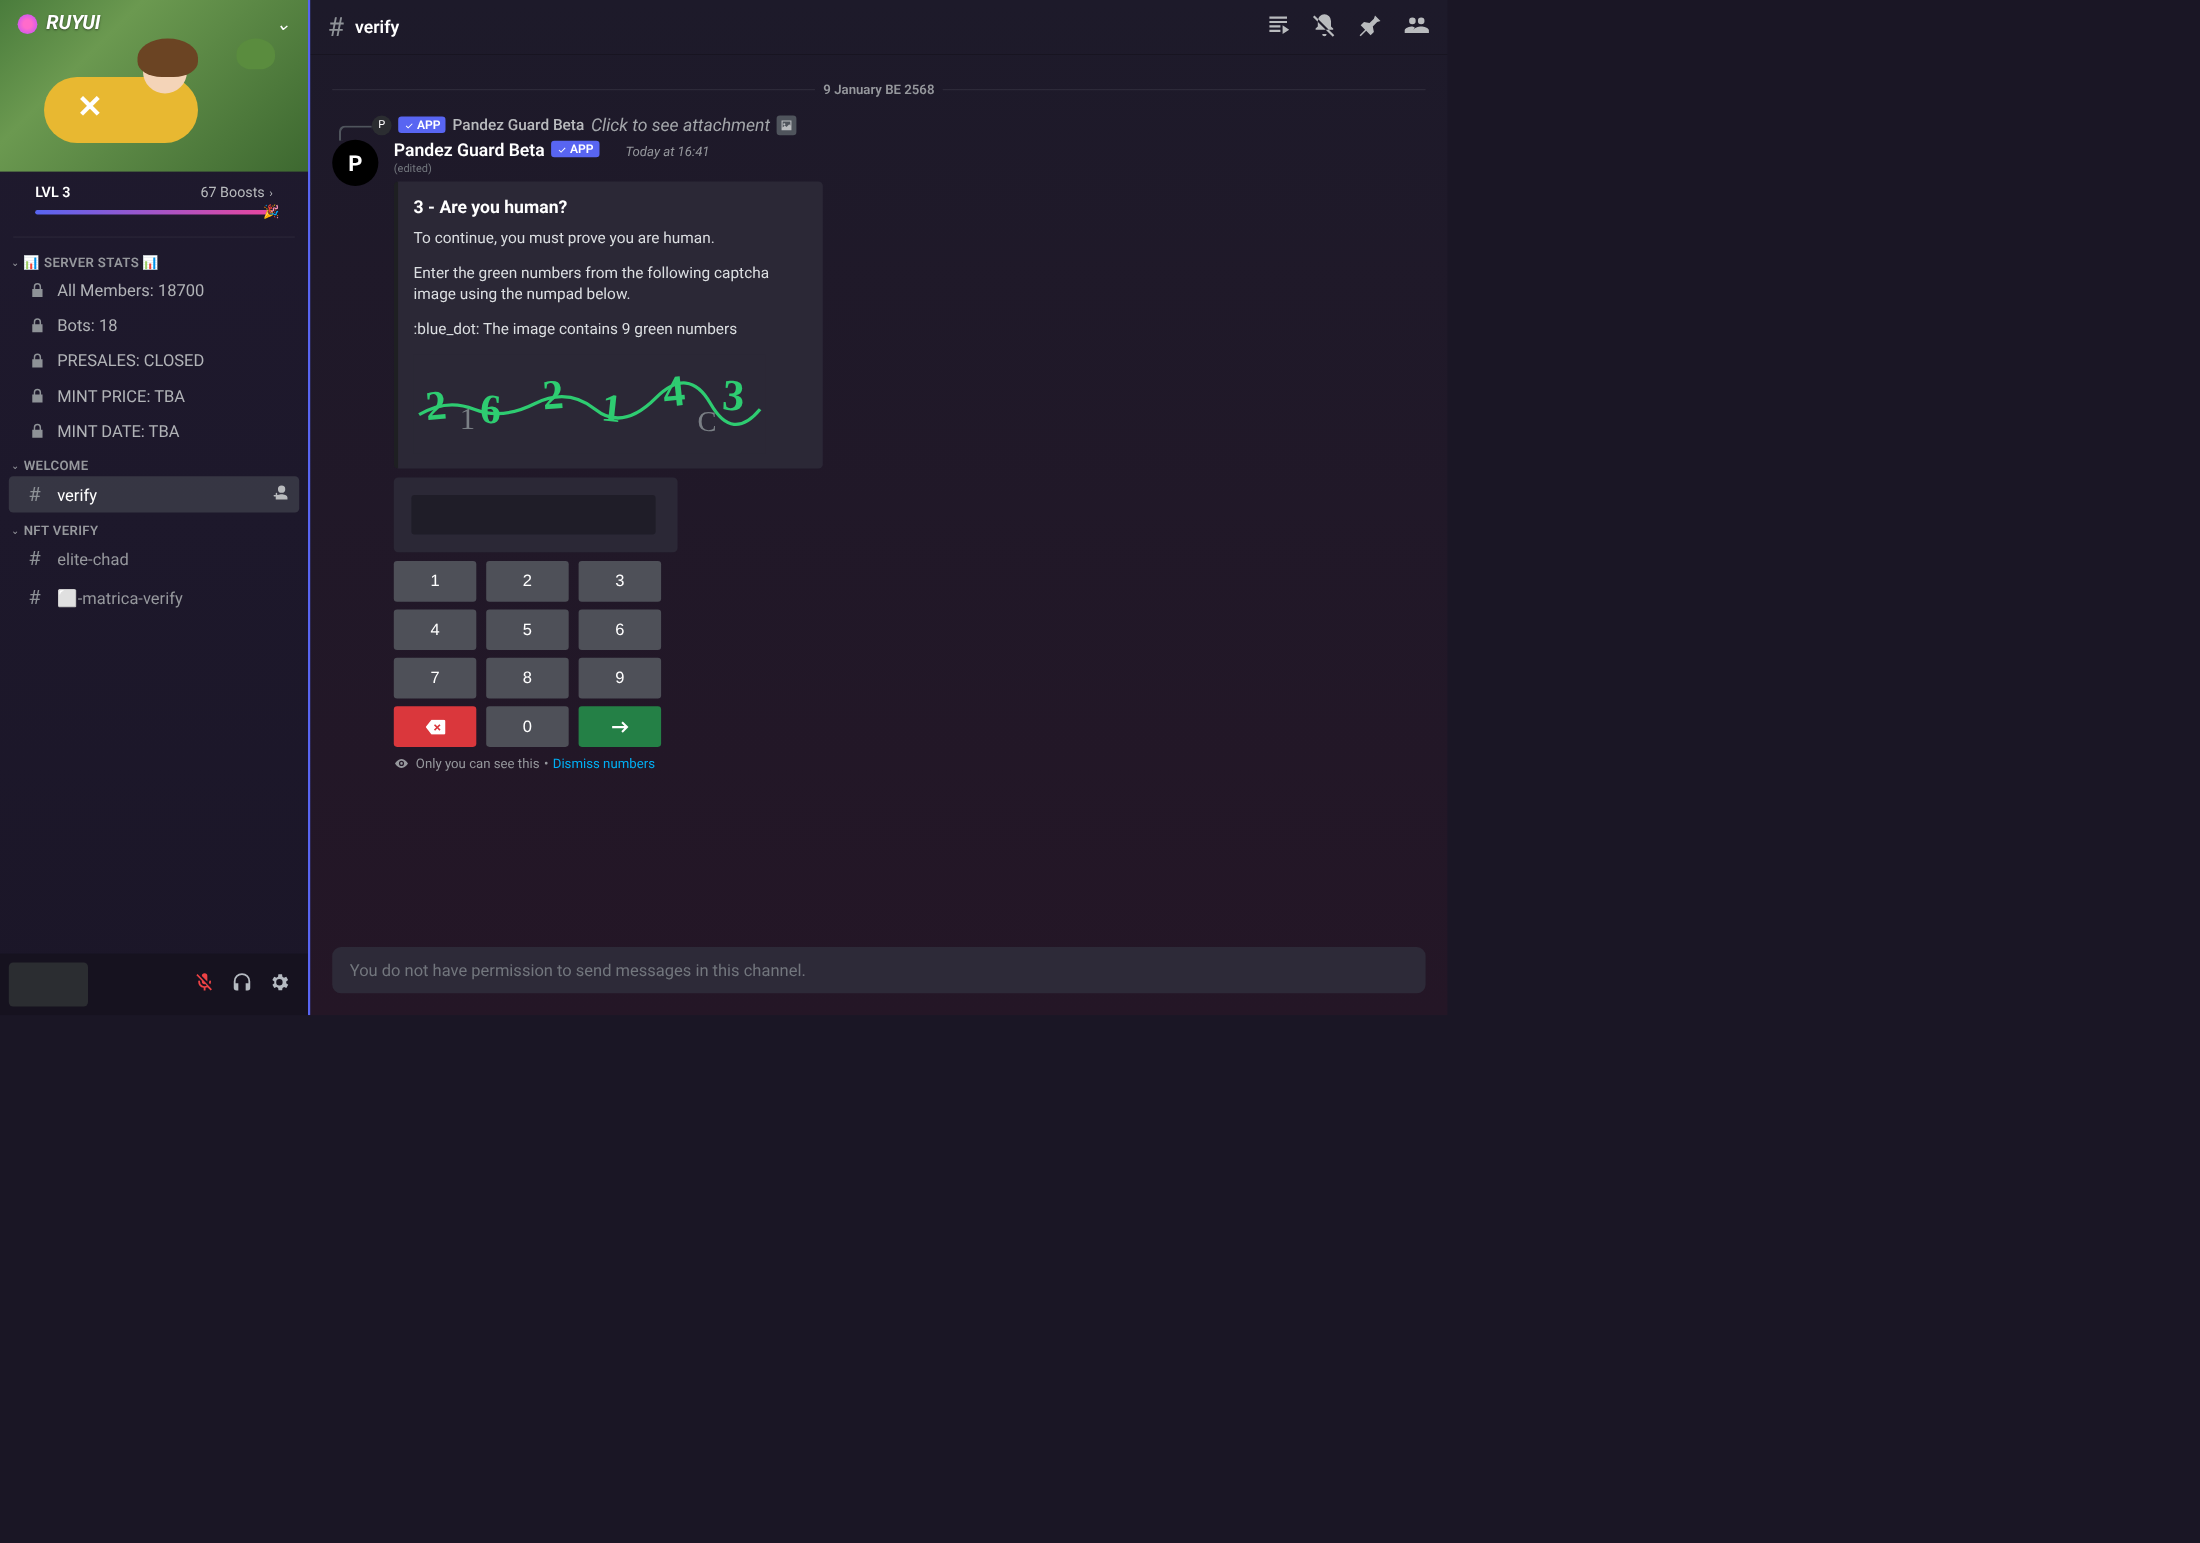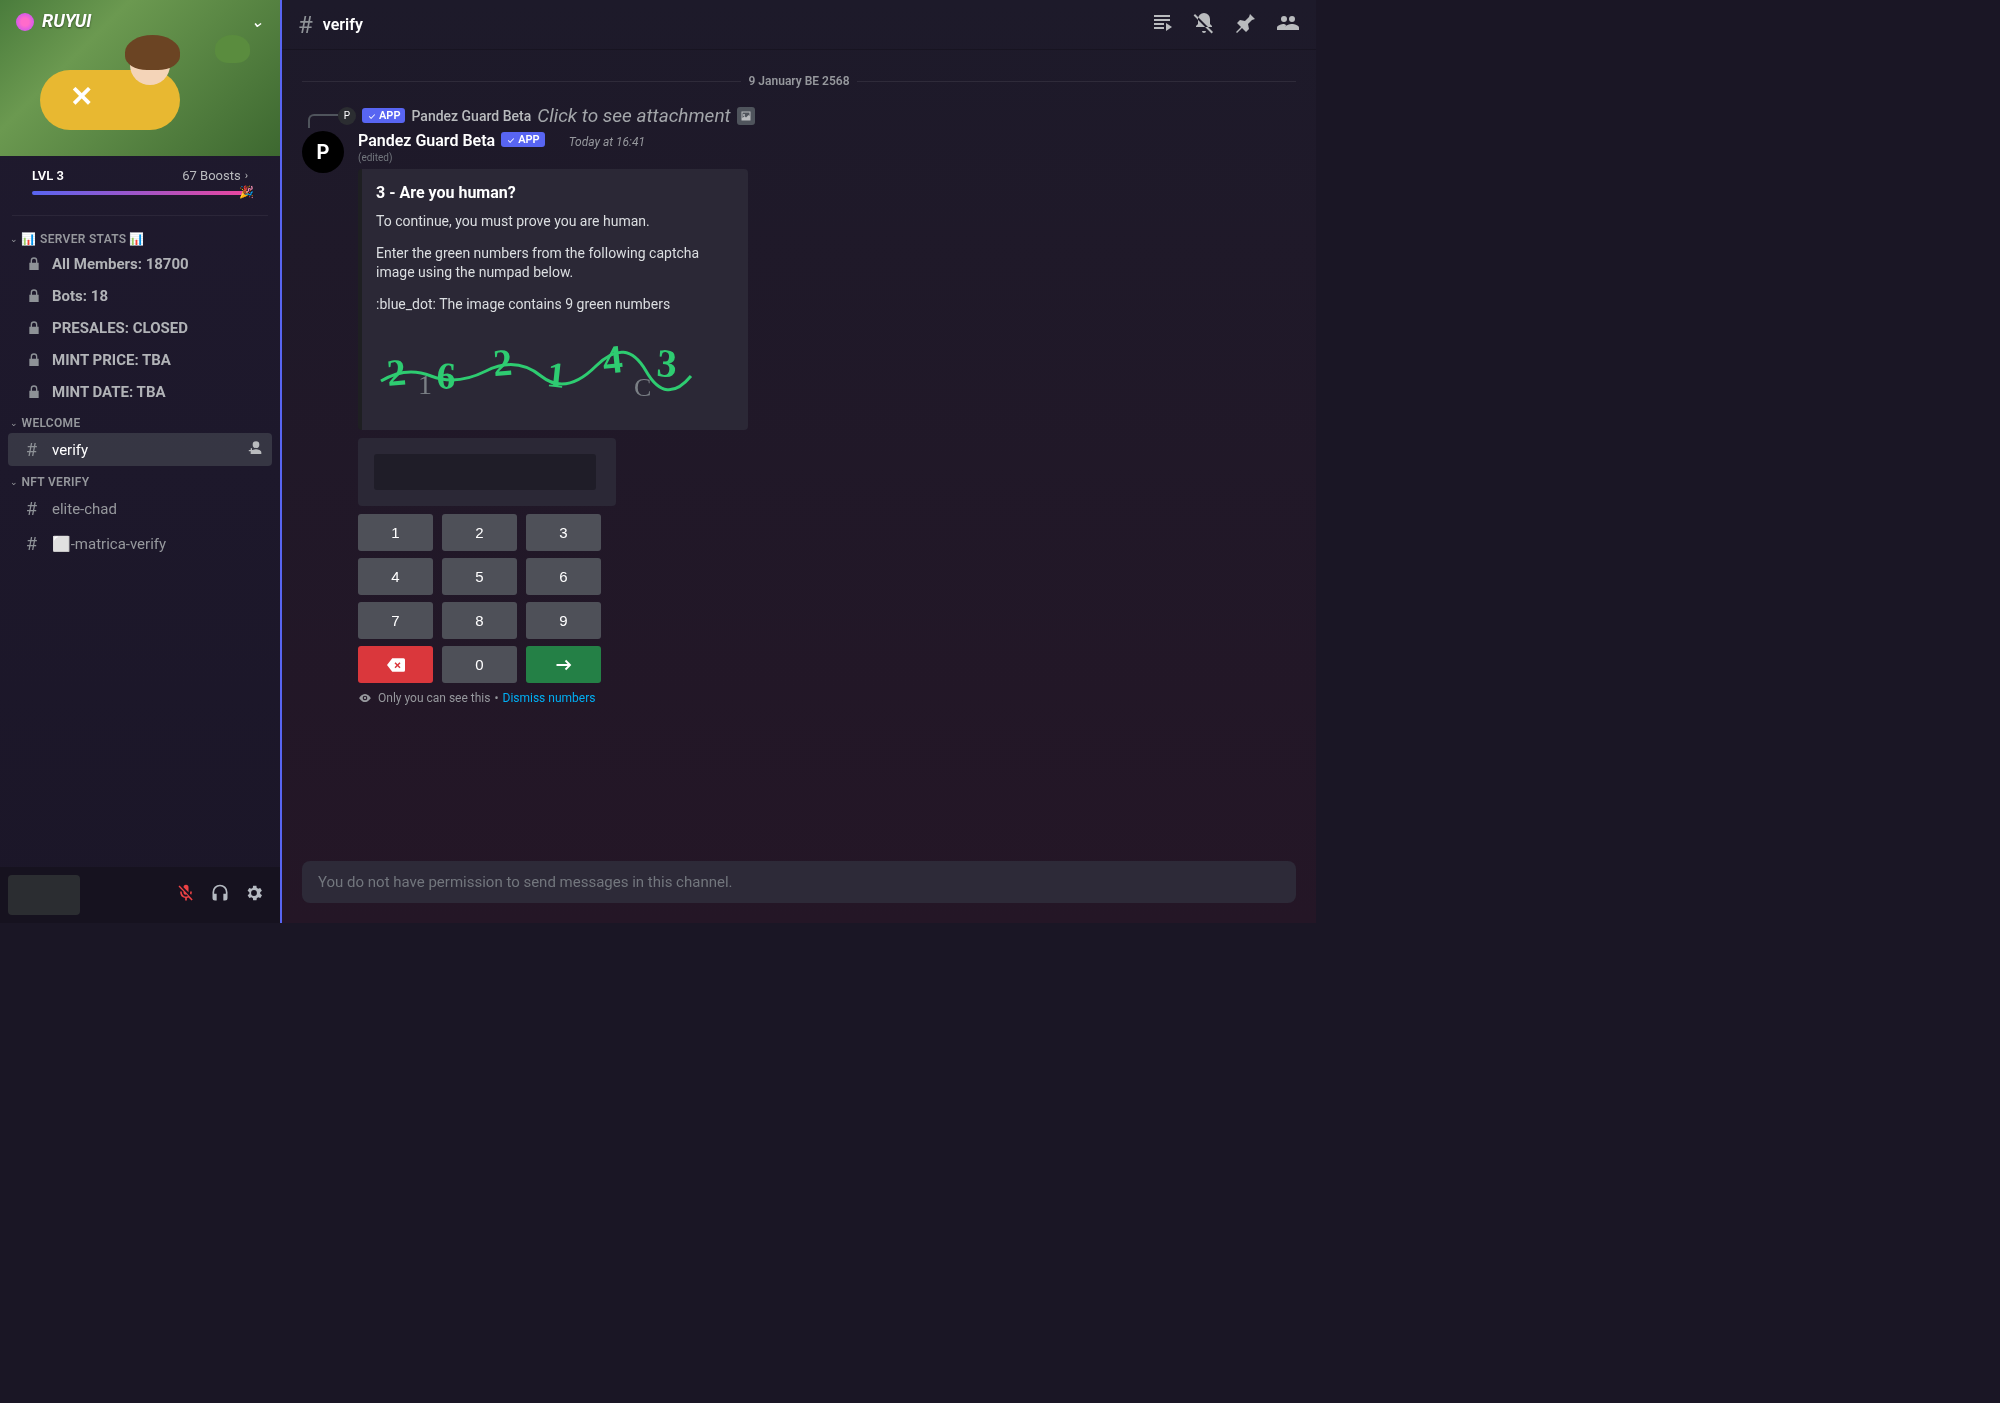--- a/index.html
+++ b/index.html
@@ -196,21 +196,21 @@
   display: flex;
   align-items: center;
 }
 .channel-icon.lock svg { width: 16px; height: 16px; }
 .channel-name {
   color: #96989d;
   font-size: 15px;
 }
 .channel-item.stat .channel-name {
   color: #b1b3b7;
-  font-weight: 700;
+  font-weight: 400;
 }
 .channel-item.active .channel-name {
   color: #fff;
 }
 .channel-action {
   margin-left: auto;
   color: #b9bbbe;
   font-size: 14px;
 }
 
@@ -339,21 +339,21 @@
 }
 .app-badge svg { width: 10px; height: 10px; margin-right: 2px; }
 .reply-author {
   color: #b9bbbe;
   font-size: 14px;
   font-weight: 500;
   margin-right: 6px;
 }
 .reply-text {
   color: #a3a6aa;
-  font-size: 19px;
+  font-size: 16px;
   font-style: italic;
   margin-right: 6px;
 }
 .reply-img-icon {
   width: 18px;
   height: 18px;
   background: #4f545c;
   border-radius: 3px;
   display: flex;
   align-items: center;

